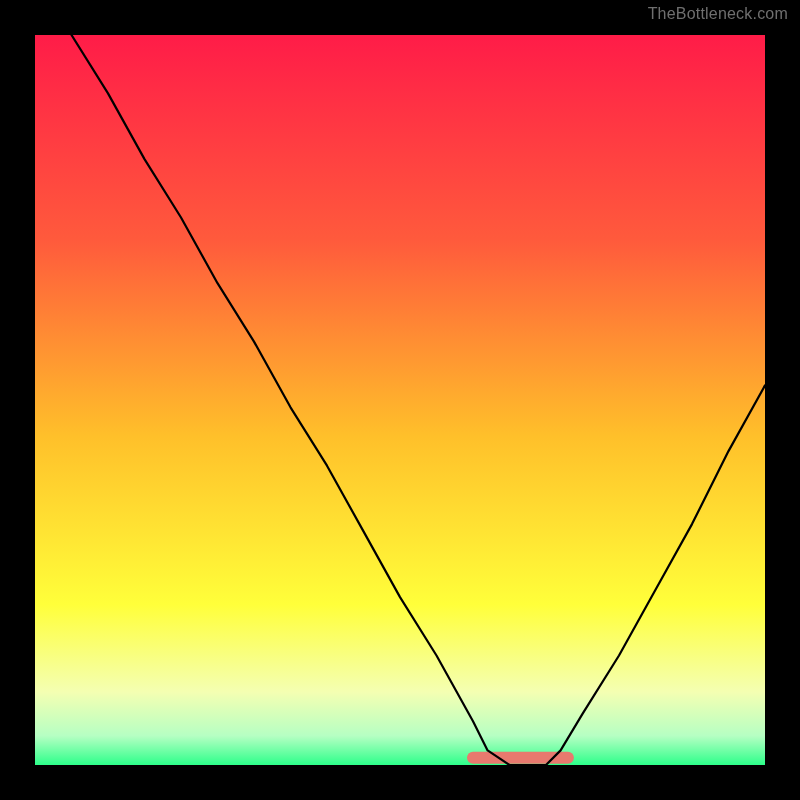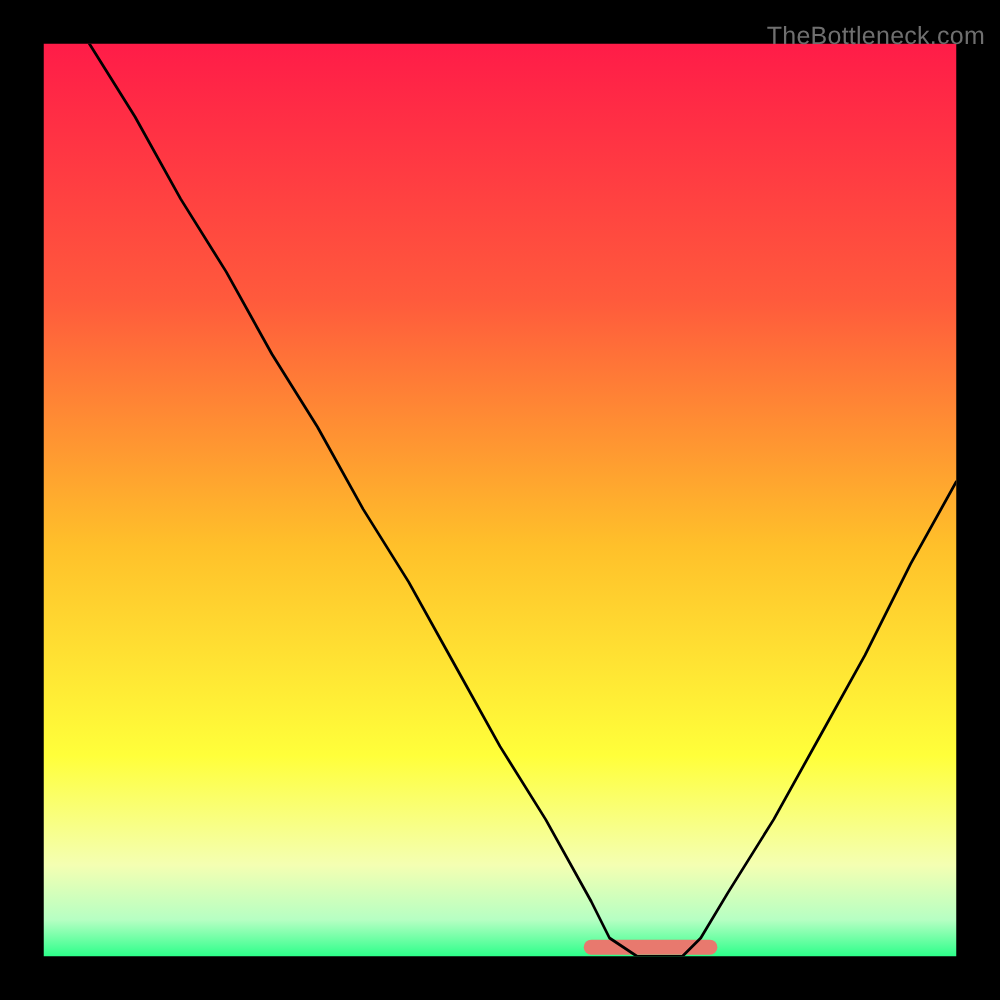--- a/index.html
+++ b/index.html
@@ -10,24 +10,24 @@
     background: #000;
     overflow: hidden;
   }
   .container {
     position: relative;
     width: 800px;
     height: 800px;
   }
   .watermark {
     position: absolute;
-    top: 18px;
+    top: 5px;
     right: 12px;
     font-family: Arial, Helvetica, sans-serif;
-    font-size: 20px;
+    font-size: 16px;
     font-weight: 500;
     color: #6f6f6f;
     z-index: 20;
     letter-spacing: 0.2px;
   }
   svg.plot {
     position: absolute;
     top: 0;
     left: 0;
   }

